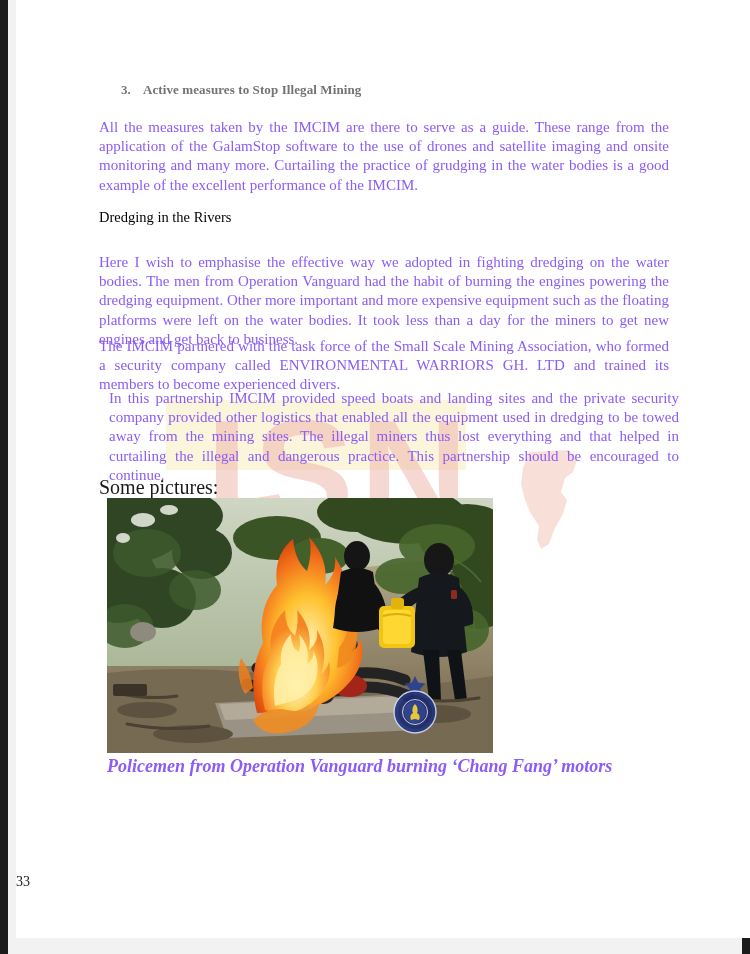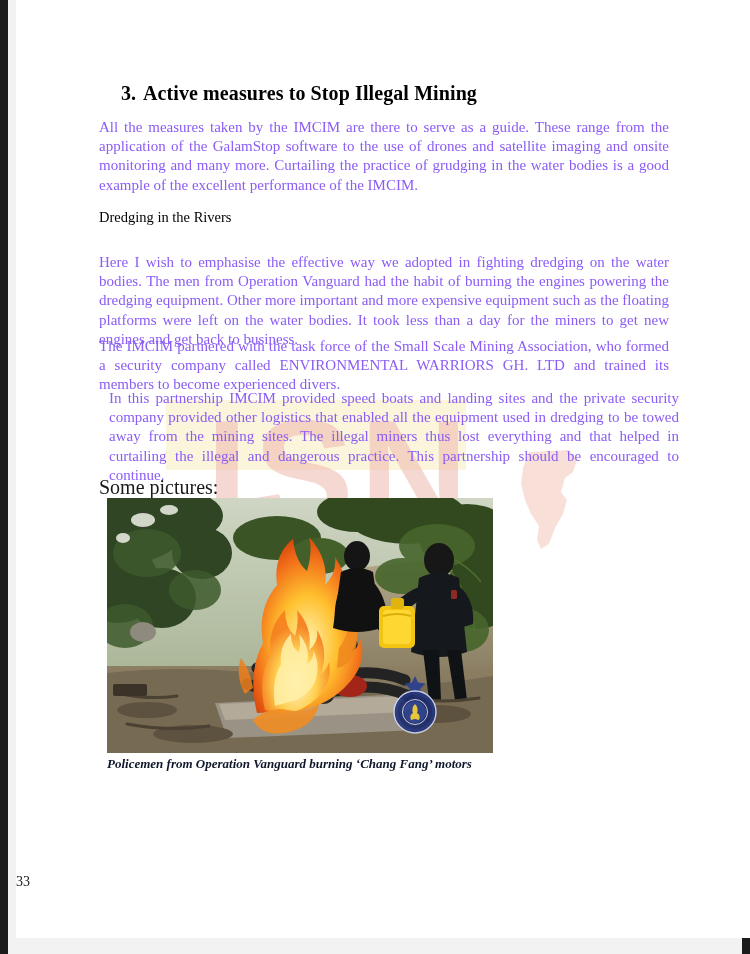--- a/index.html
+++ b/index.html
@@ -90,23 +90,23 @@
     width: 570px;
     height: 938px;
     z-index: 2;
   }
 
   .section-heading {
     position: absolute;
     left: 22px;
     top: 82px;
     width: 548px;
-    font-size: 20px;
+    font-size: 13px;
     font-weight: bold;
-    color: #000000;
+    color: #737373;
     letter-spacing: 0.1px;
   }
   .section-heading .num {
     display: inline-block;
     width: 22px;
   }
 
   .para {
     position: absolute;
     width: 570px;
@@ -138,24 +138,24 @@
   .photo {
     position: absolute;
     inset: 0;
     overflow: hidden;
   }
   .caption {
     position: absolute;
     left: 8px;
     top: 756px;
     width: 560px;
-    font-size: 13px;
+    font-size: 18px;
     font-weight: bold;
     font-style: italic;
-    color: #0f172a;
+    color: #8b5cf6;
     z-index: 3;
   }
 
   .page-number {
     position: absolute;
     left: 0;
     top: 874px;
     width: 734px;
     text-align: left;
     font-size: 14px;

